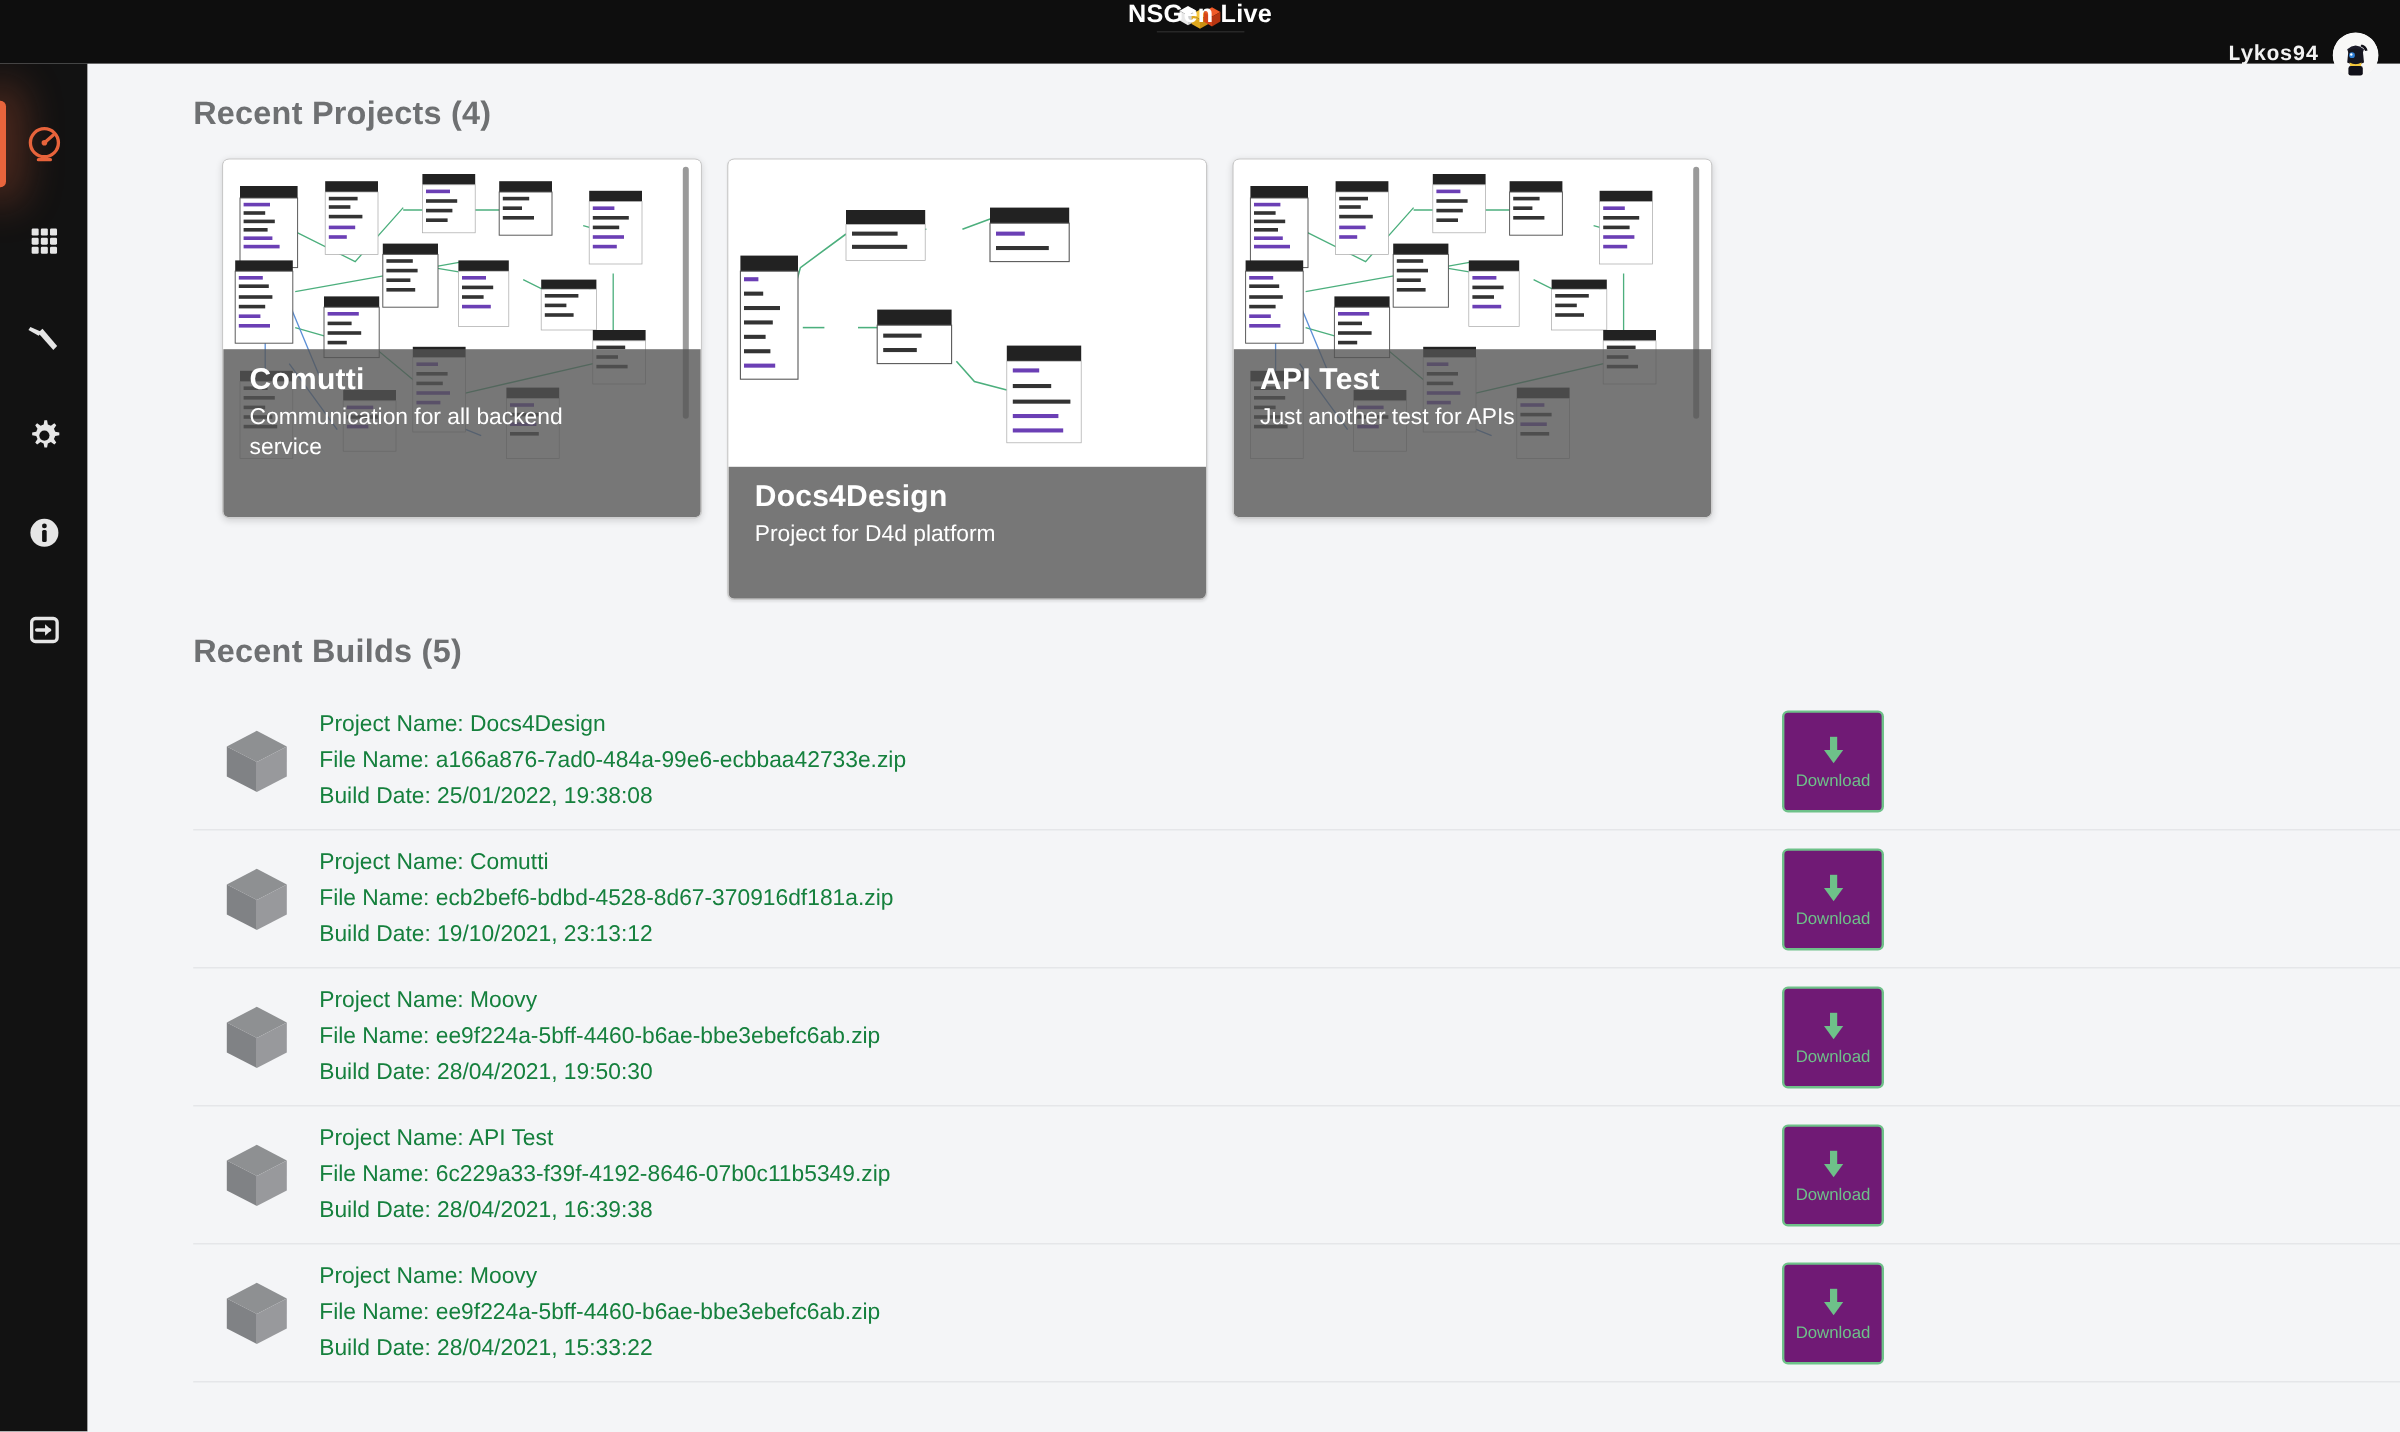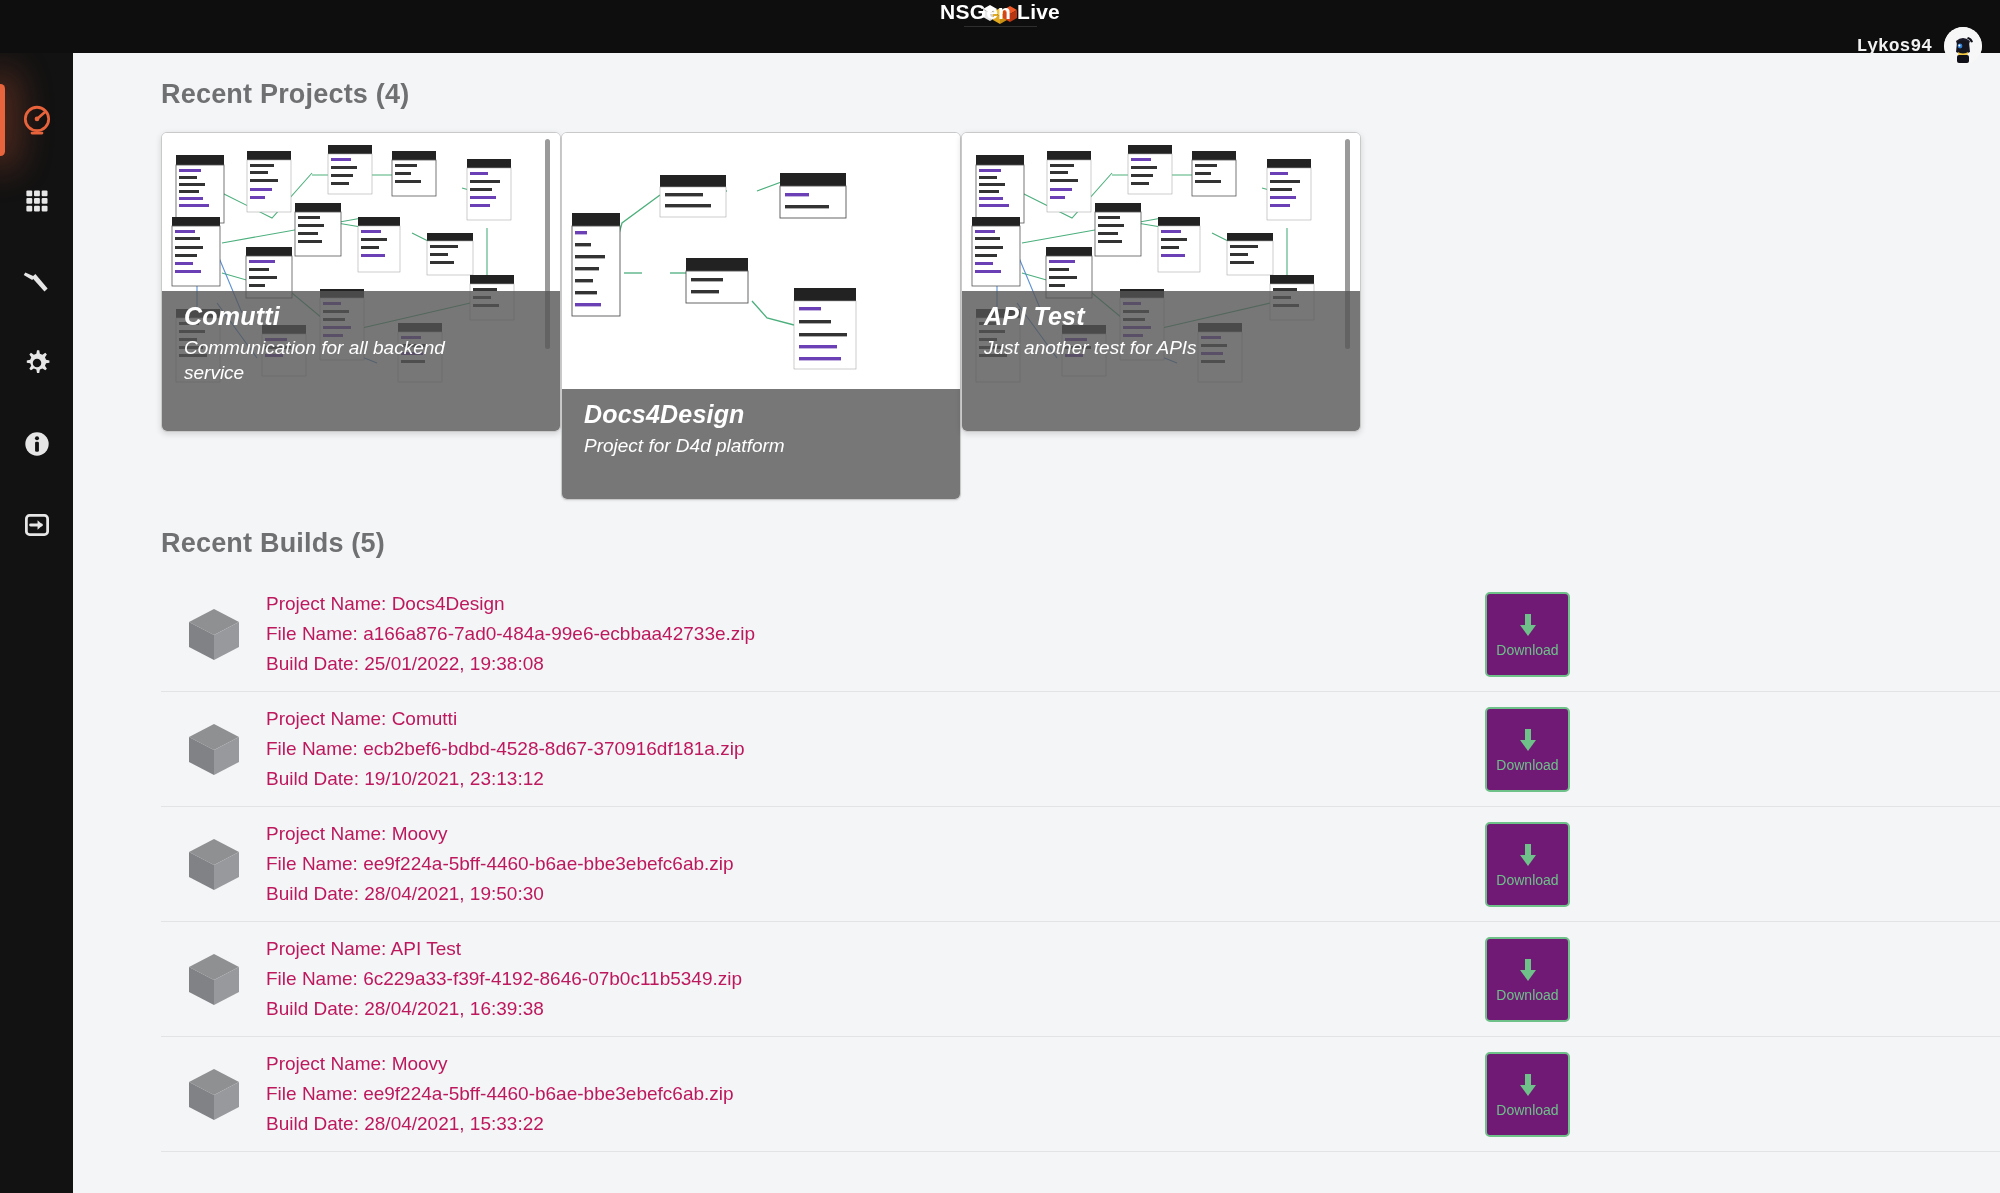--- a/index.html
+++ b/index.html
@@ -57,21 +57,21 @@
   
   .main { flex: 1; background: #f4f5f7; overflow: hidden; position: relative; }
   .section-title {
     color: #6e7072; font-size: 27px; font-weight: bold;
     padding: 26px 0 0 88px; letter-spacing: .2px;
   }
   .section-title.builds { padding-top: 28px; }
 
   
   .cards {
-    display: flex; padding: 22px 0 0 88px; align-items: flex-start; font-style: italic;
+    display: flex; gap: 21px; padding: 22px 0 0 112px; align-items: flex-start;
   }
   .card {
     position: relative; width: 400px; height: 368px;
     background: #f0f0f0; border: 1px solid #c9c9c9; border-radius: 6px;
     overflow: hidden; cursor: pointer; flex: none;
     box-shadow: 0 1px 2px rgba(0,0,0,.08);
   }
   .card.elev { box-shadow: 0 2px 6px rgba(0,0,0,.14); }
   .thumb { position: absolute; inset: 0; background: #ffffff; overflow: hidden; }
   .thumb svg { display: block; }
@@ -90,21 +90,21 @@
   .card.tall { height: 300px; }
 
   
   .builds { padding: 18px 0 0 88px; }
   .build-row {
     display: flex; align-items: center; height: 115px;
     border-bottom: 1px solid #e2e3e5; padding-right: 50px;
   }
   .build-icon { width: 105px; display: flex; justify-content: center; flex: none; }
   .build-info { flex: 1; display: flex; flex-direction: column; gap: 6px; }
-  .build-line { font-size: 19px; color: #be185d; line-height: 1.25; }
+  .build-line { font-size: 19px; color: #15803d; line-height: 1.25; }
   .dl-btn {
     width: 85px; height: 85px; flex: none;
     border: 2px solid #6ec189; border-radius: 5px; background: #701a75;
     display: flex; flex-direction: column; align-items: center; justify-content: center;
     gap: 2px; cursor: pointer; margin-right: 380px;
   }
   .dl-label { color: #6ec189; font-size: 14px; }
 </style>
 </head>
 <body>

